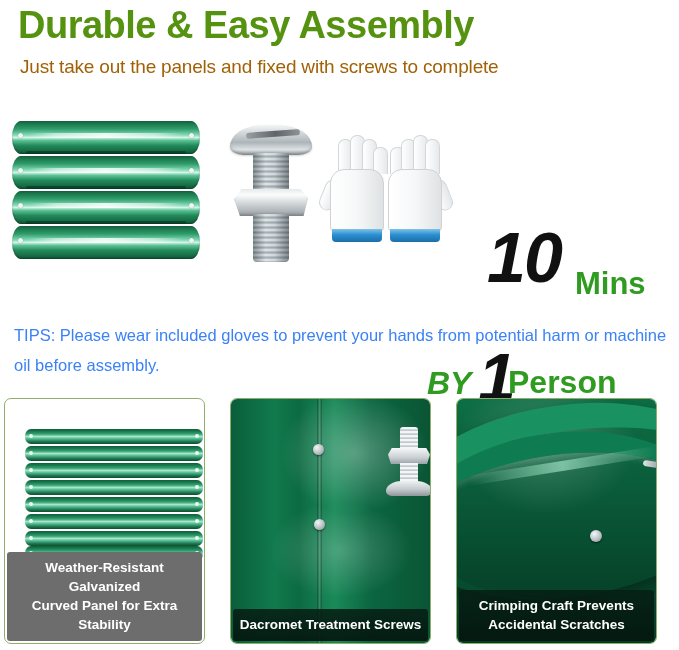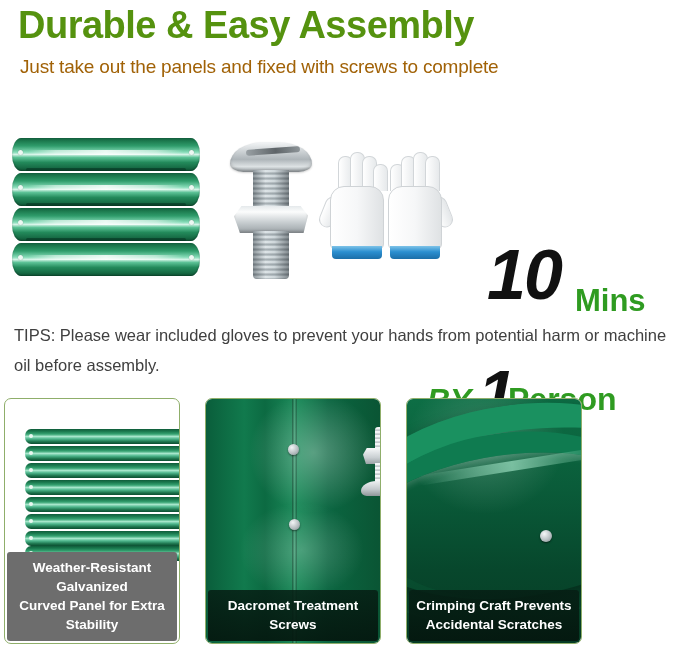--- a/index.html
+++ b/index.html
@@ -37,21 +37,21 @@
     color: #a16207;
     letter-spacing: -0.2px;
     white-space: nowrap;
     text-align: center;
   }
 
   
   .hero {
     position: absolute;
     left: 0;
-    top: 122px;
+    top: 105px;
     width: 628px;
     height: 195px;
   }
 
   
   .panel-art {
     position: absolute;
     left: 12px;
     top: 16px;
     width: 188px;
@@ -283,30 +283,30 @@
     line-height: 32px;
   }
 
   
   .tips {
     position: absolute;
     left: 14px;
     top: 320px;
     width: 655px;
     font-size: 16.5px;
-    color: #404040;
+    color: #3b82f6;
     line-height: 30px;
   }
 
   
   .cards {
     position: absolute;
     left: 4px;
     top: 398px;
-    width: 578px;
+    width: 653px;
     height: 248px;
     display: flex;
     gap: 25px;
   }
   .card {
     position: relative;
     width: 219px;
     height: 246px;
     border: 1px solid #8fae6a;
     border-radius: 7px;

